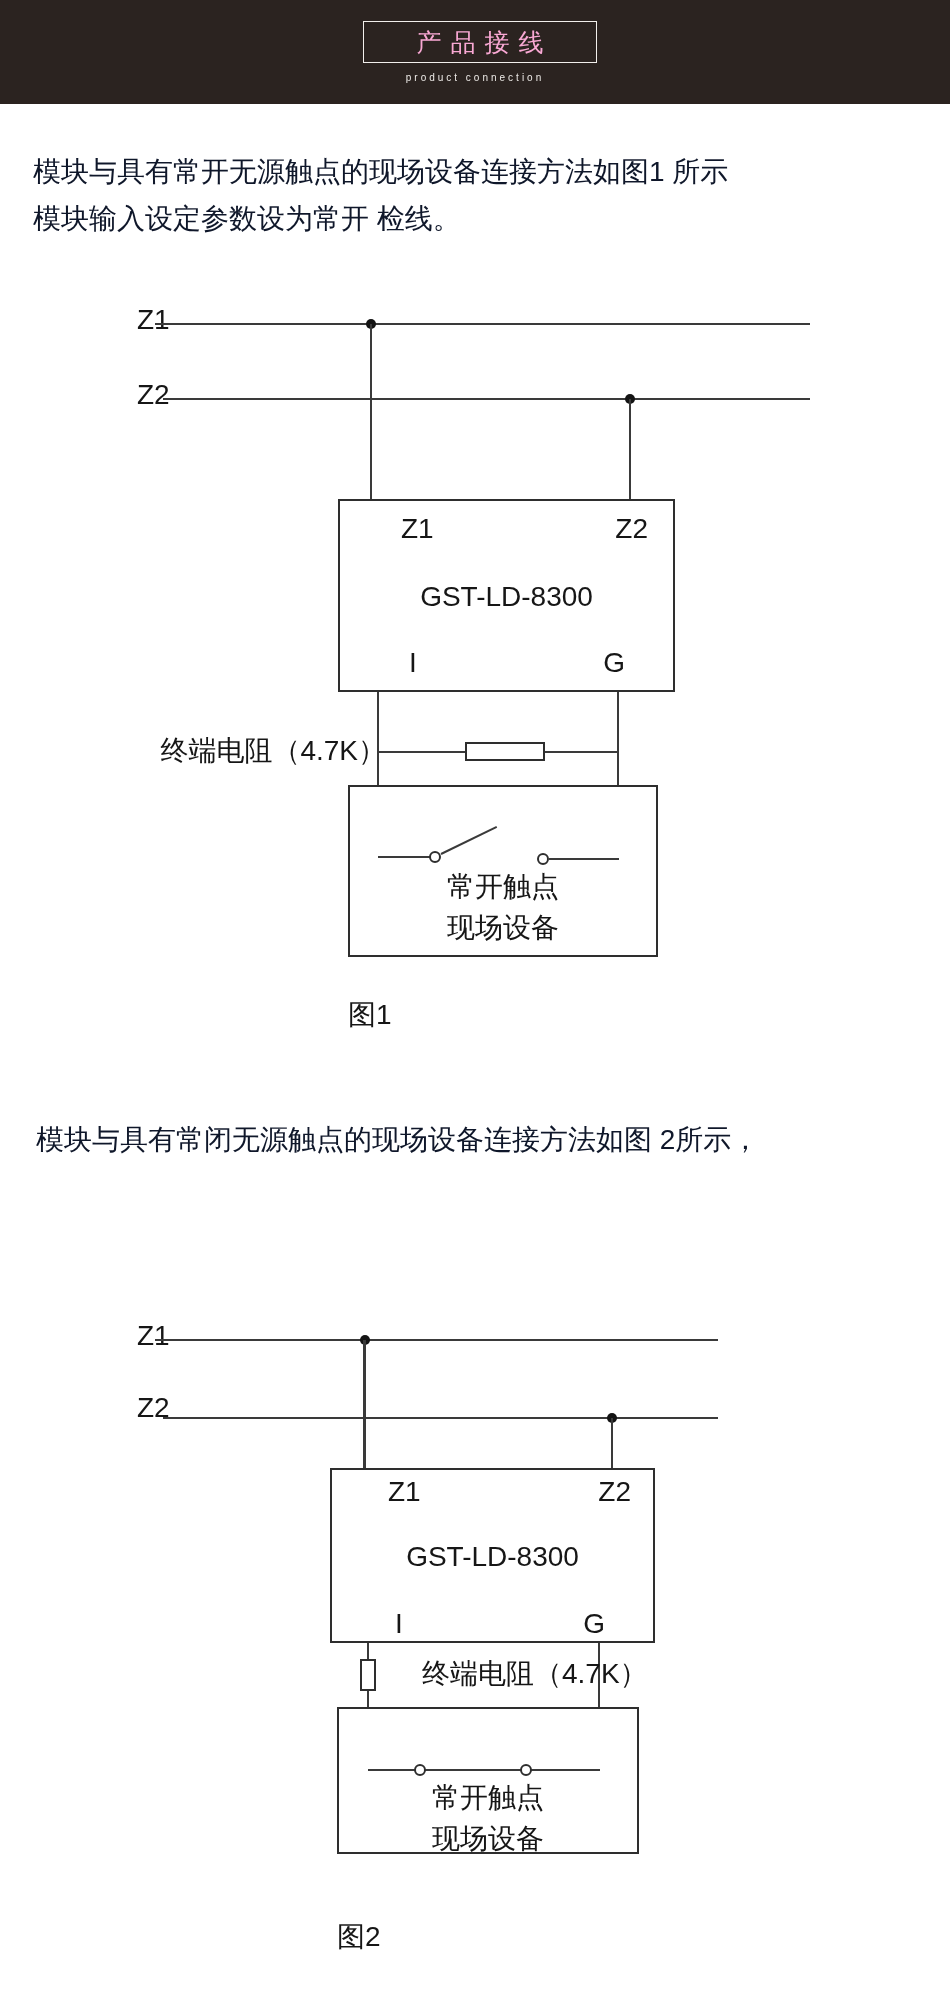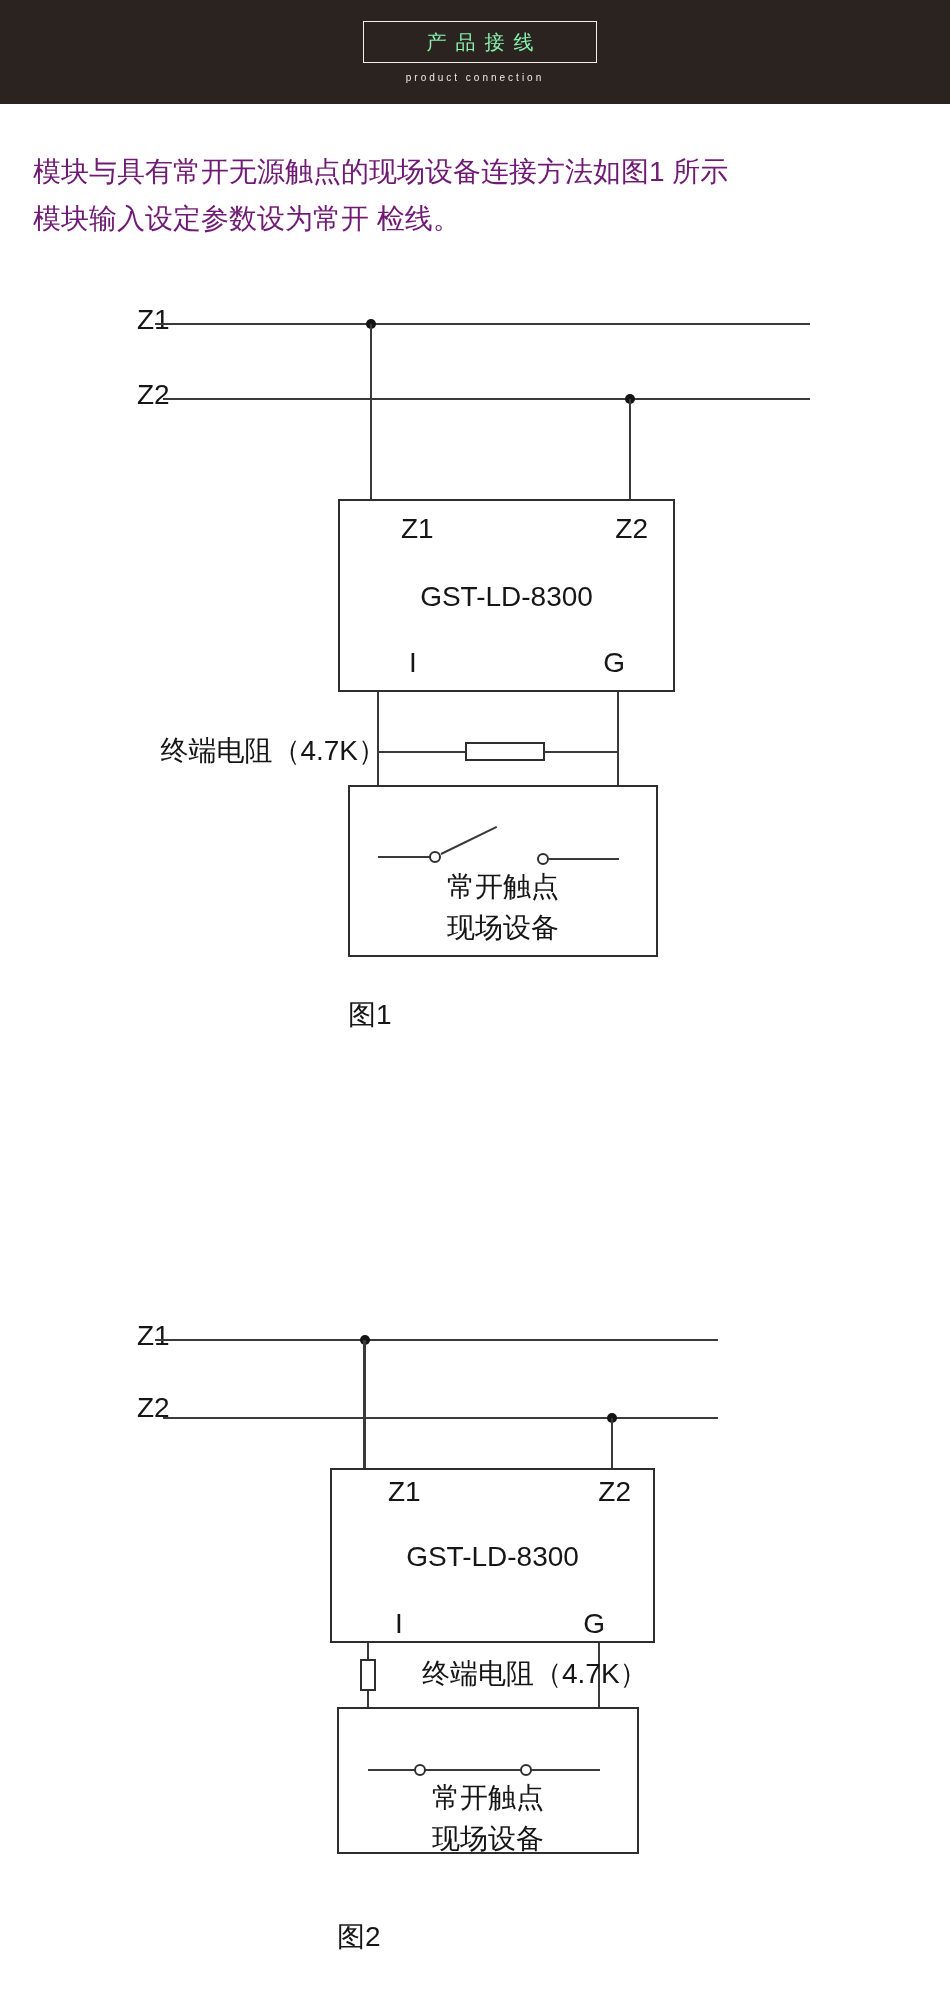--- a/index.html
+++ b/index.html
@@ -8,28 +8,28 @@
     font-family:"Liberation Sans",sans-serif;color:#1a1a1a;overflow:hidden;
   }
   
   .header{position:absolute;left:0;top:0;width:950px;height:104px;background:#2b2320;}
   .title-box{
     position:absolute;left:363px;top:21px;width:234px;height:42px;
     border:1px solid #f2efec;box-sizing:border-box;
     display:flex;align-items:center;justify-content:center;
   }
   .title-box span{
-    color:#86efac;font-size:20px;letter-spacing:9px;text-indent:9px;white-space:nowrap;font-family:Liberation Serif, serif;
+    color:#f9a8d4;font-size:25px;letter-spacing:9px;text-indent:9px;white-space:nowrap;font-family:Liberation Serif, serif;
   }
   .subtitle{
     position:absolute;left:0;top:72px;width:950px;text-align:center;
     color:#edeae7;font-size:10px;letter-spacing:3px;white-space:nowrap;
   }
   
-  .para{position:absolute;font-size:28px;line-height:47px;color:#701a75;white-space:nowrap;}
+  .para{position:absolute;font-size:28px;line-height:47px;color:#0f172a;white-space:nowrap;}
   .para1{left:33px;top:148px;}
   .para2{left:36px;top:1116px;}
   
   .h{position:absolute;height:2px;background:#3a3a3a;}
   .v{position:absolute;width:2px;background:#3a3a3a;}
   .dot{position:absolute;width:10px;height:10px;border-radius:50%;background:#141414;}
   .circ{position:absolute;width:12px;height:12px;border-radius:50%;background:#ffffff;
         border:2px solid #2e2e2e;box-sizing:border-box;}
   .box{position:absolute;background:#ffffff;border:2px solid #2e2e2e;box-sizing:border-box;}
   .lbl{position:absolute;font-size:28px;color:#161616;white-space:nowrap;line-height:1.15;margin-left:36px;}
@@ -89,20 +89,21 @@
     <div class="circ" style="left:429px;top:851px;"></div>
     <div class="circ" style="left:537px;top:853px;"></div>
     <div class="h" style="left:549px;top:858px;width:70px;"></div>
     <div class="dev-text" style="left:348px;top:868px;width:310px;">常开触点</div>
     <div class="dev-text" style="left:348px;top:909px;width:310px;">现场设备</div>
 
     <div class="caption" style="left:348px;top:996px;width:310px;">图1</div>
   </div>
 
   <div class="para para2">
+    <div>模块与具有常闭无源触点的现场设备连接方法如图 2所示，</div>
   </div>
 
   <div>
 
     <span class="lbl" style="left:101px;top:1320px;">Z1</span>
     <div class="h" style="left:155px;top:1339px;width:563px;"></div>
     <div class="dot" style="left:360px;top:1335px;"></div>
     <div class="v" style="left:363px;top:1340px;height:128px;width:3px;"></div>
 
     <span class="lbl" style="left:101px;top:1392px;">Z2</span>

